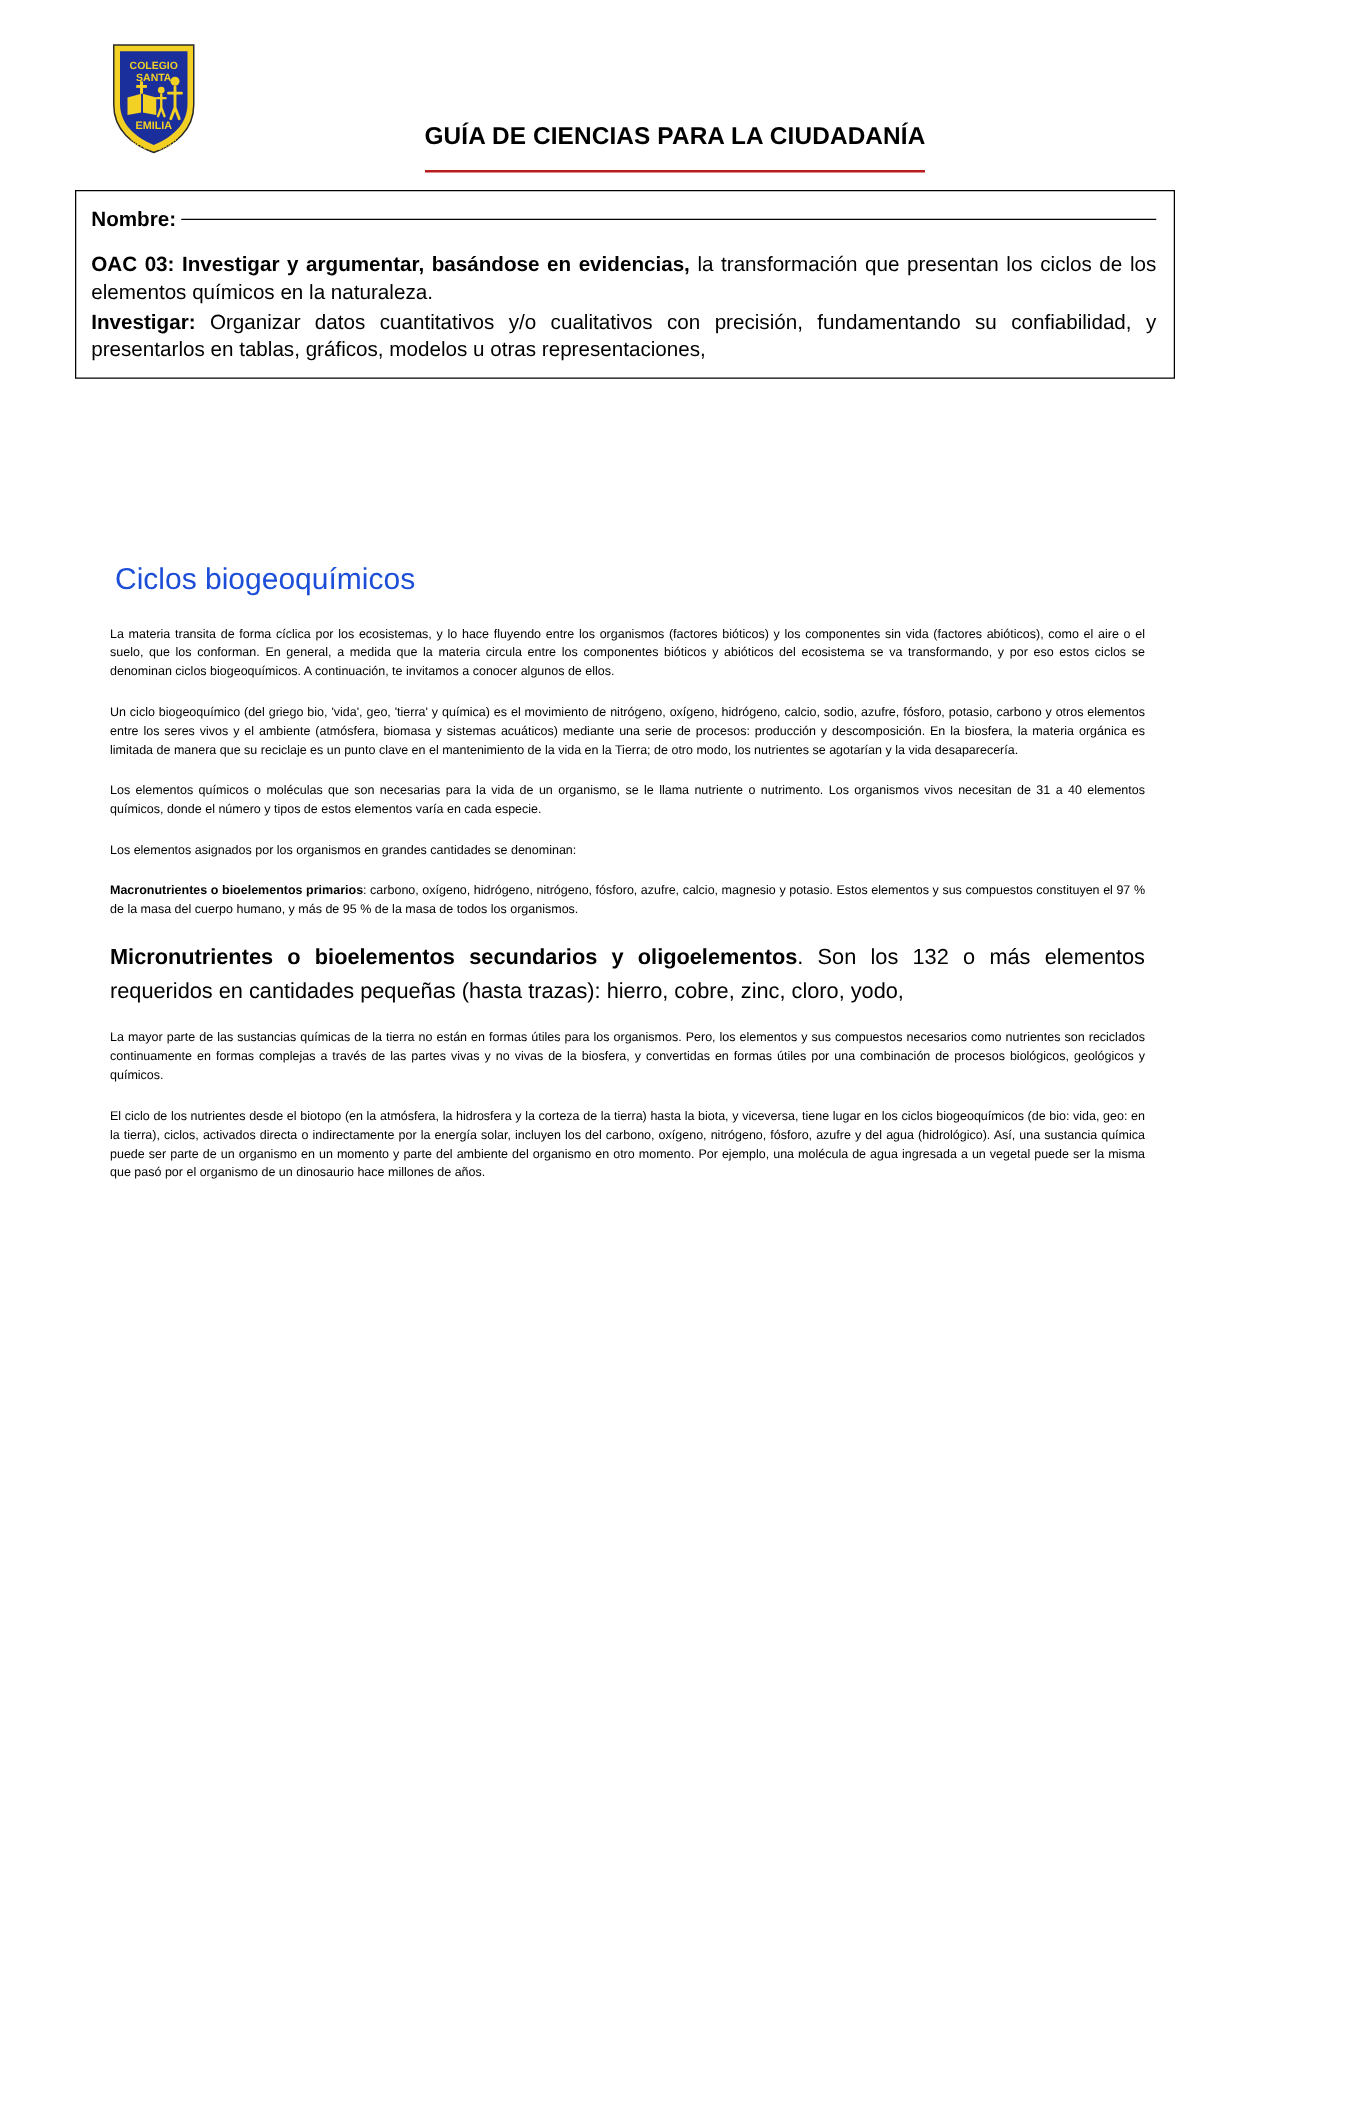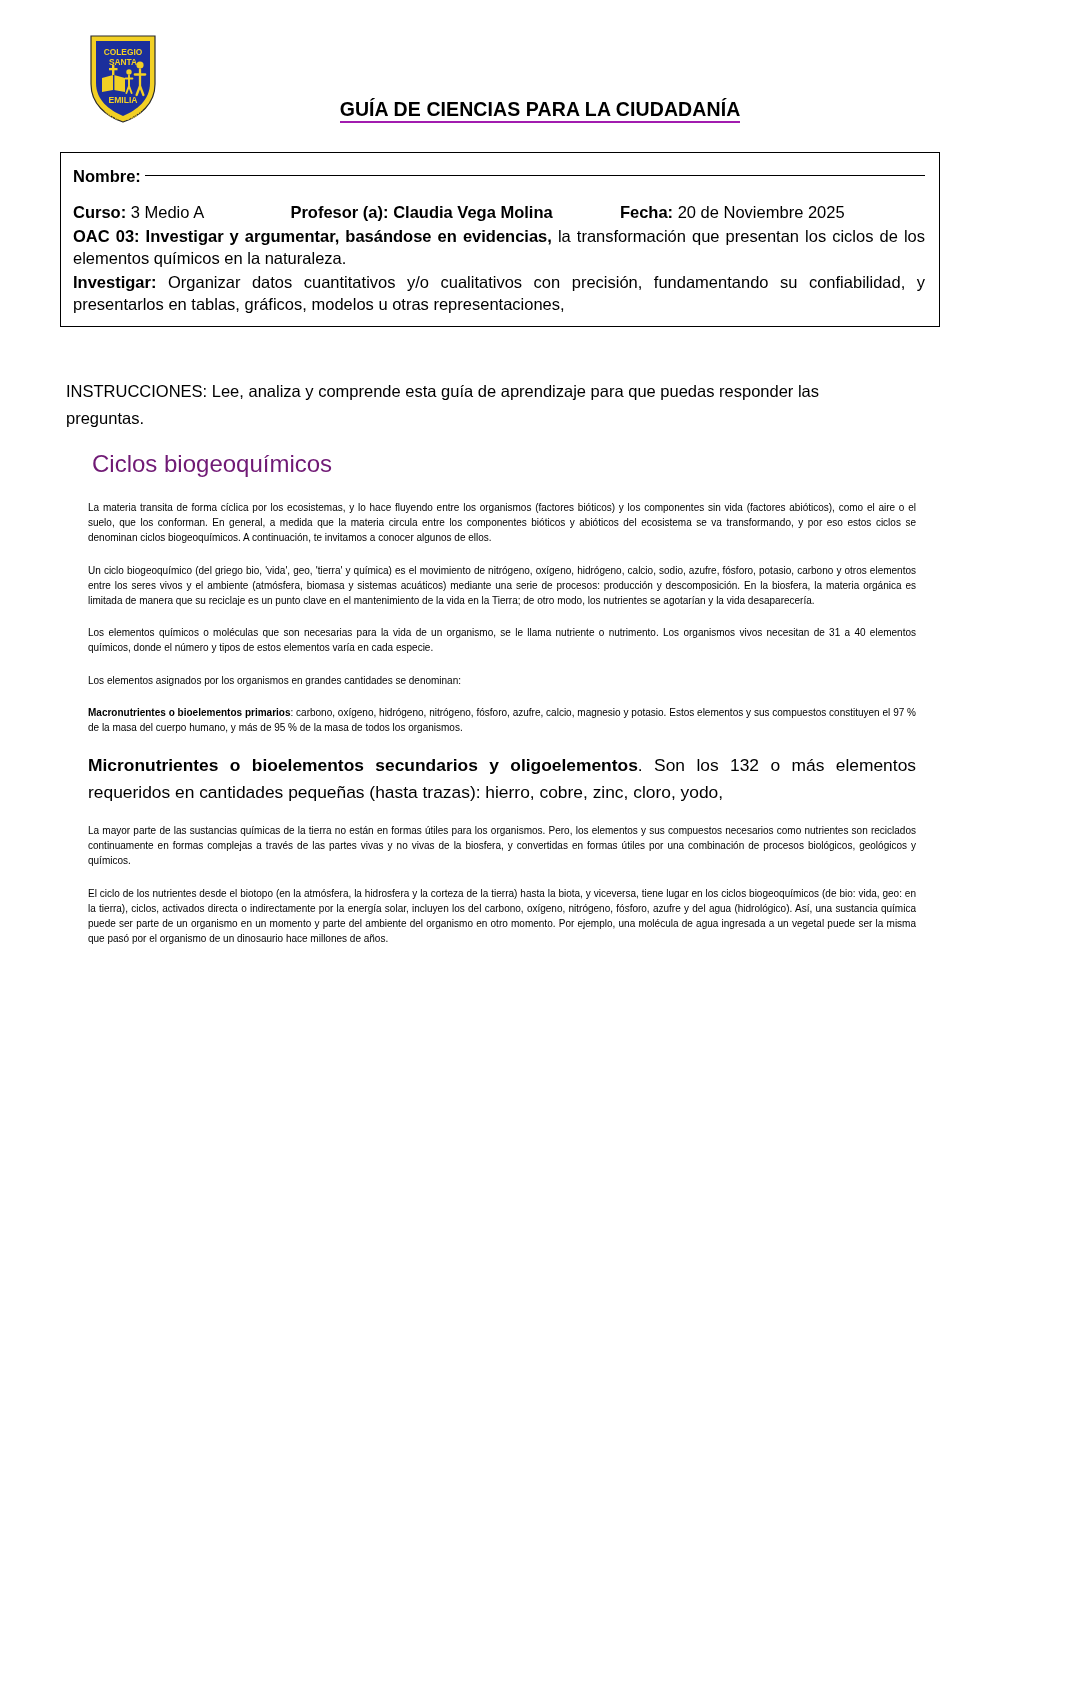--- a/index.html
+++ b/index.html
@@ -45,22 +45,22 @@
     position: absolute;
     left: 0;
     right: 0;
     top: 98px;
     text-align: center;
     font-size: 19.5px;
     font-weight: bold;
     letter-spacing: 0.1px;
   }
   .doc-title span {
-    border-bottom: 2px solid #a21caf;
-    padding-bottom: 1px;
+    border-bottom: 2px solid #b91c1c;
+    padding-bottom: 16px;
   }
 
   
   .info-box {
     position: absolute;
     left: 60px;
     top: 152px;
     width: 880px;
     box-sizing: border-box;
     border: 1.6px solid #000;
@@ -108,21 +108,21 @@
     width: 830px;
     font-size: 16.5px;
     line-height: 1.62;
   }
 
   .section-title {
     position: absolute;
     left: 92px;
     top: 450px;
     font-size: 24px;
-    color: #701a75;
+    color: #1d4ed8;
     font-weight: normal;
     margin: 0;
   }
 
   .content {
     position: absolute;
     left: 88px;
     top: 500px;
     width: 828px;
   }
@@ -187,41 +187,30 @@
     </div>
   </div>
 
   <div class="info-box">
 
     <div class="nombre-row">
       <span class="lbl"><span>Nombre</span>:</span>
       <span class="rule"></span>
     </div>
 
-    <div class="meta-row">
-      <b><span>Curso</span>:</b>
-      <span>3 Medio A</span>
-      <span class="gap-1"></span>
-      <b><span>Profesor (a)</span>:</b>
-      <b>Claudia Vega Molina</b>
-      <span class="gap-2"></span>
-      <b><span>Fecha</span>:</b>
-      <span>20 de Noviembre 2025</span>
-    </div>
 
     <div class="oac-line">
       <b>OAC 03: Investigar y argumentar, basándose en evidencias,</b><span> la transformación que presentan los ciclos de los elementos químicos en la naturaleza.</span>
     </div>
 
     <div class="hab-line">
       <b>Investigar:</b><span> Organizar datos cuantitativos y/o cualitativos con precisión, fundamentando su confiabilidad, y presentarlos en tablas, gráficos, modelos u otras representaciones,</span>
     </div>
   </div>
 
-  <div class="instructions">INSTRUCCIONES: Lee, analiza y comprende esta guía de aprendizaje para que puedas responder las preguntas.</div>
 
   <h2 class="section-title">Ciclos biogeoquímicos</h2>
 
   <div class="content">
 
     <p>La materia transita de forma cíclica por los ecosistemas, y lo hace fluyendo entre los organismos (factores bióticos) y los componentes sin vida (factores abióticos), como el aire o el suelo, que los conforman. En general, a medida que la materia circula entre los componentes bióticos y abióticos del ecosistema se va transformando, y por eso estos ciclos se denominan ciclos biogeoquímicos. A continuación, te invitamos a conocer algunos de ellos.</p>
 
     <p>Un ciclo biogeoquímico (del griego bio, 'vida', geo, 'tierra' y química) es el movimiento de nitrógeno, oxígeno, hidrógeno, calcio, sodio, azufre, fósforo, potasio, carbono y otros elementos entre los seres vivos y el ambiente (atmósfera, biomasa y sistemas acuáticos) mediante una serie de procesos: producción y descomposición. En la biosfera, la materia orgánica es limitada de manera que su reciclaje es un punto clave en el mantenimiento de la vida en la Tierra; de otro modo, los nutrientes se agotarían y la vida desaparecería.</p>
 
     <p>Los elementos químicos o moléculas que son necesarias para la vida de un organismo, se le llama nutriente o nutrimento. Los organismos vivos necesitan de 31 a 40 elementos químicos, donde el número y tipos de estos elementos varía en cada especie.</p>

